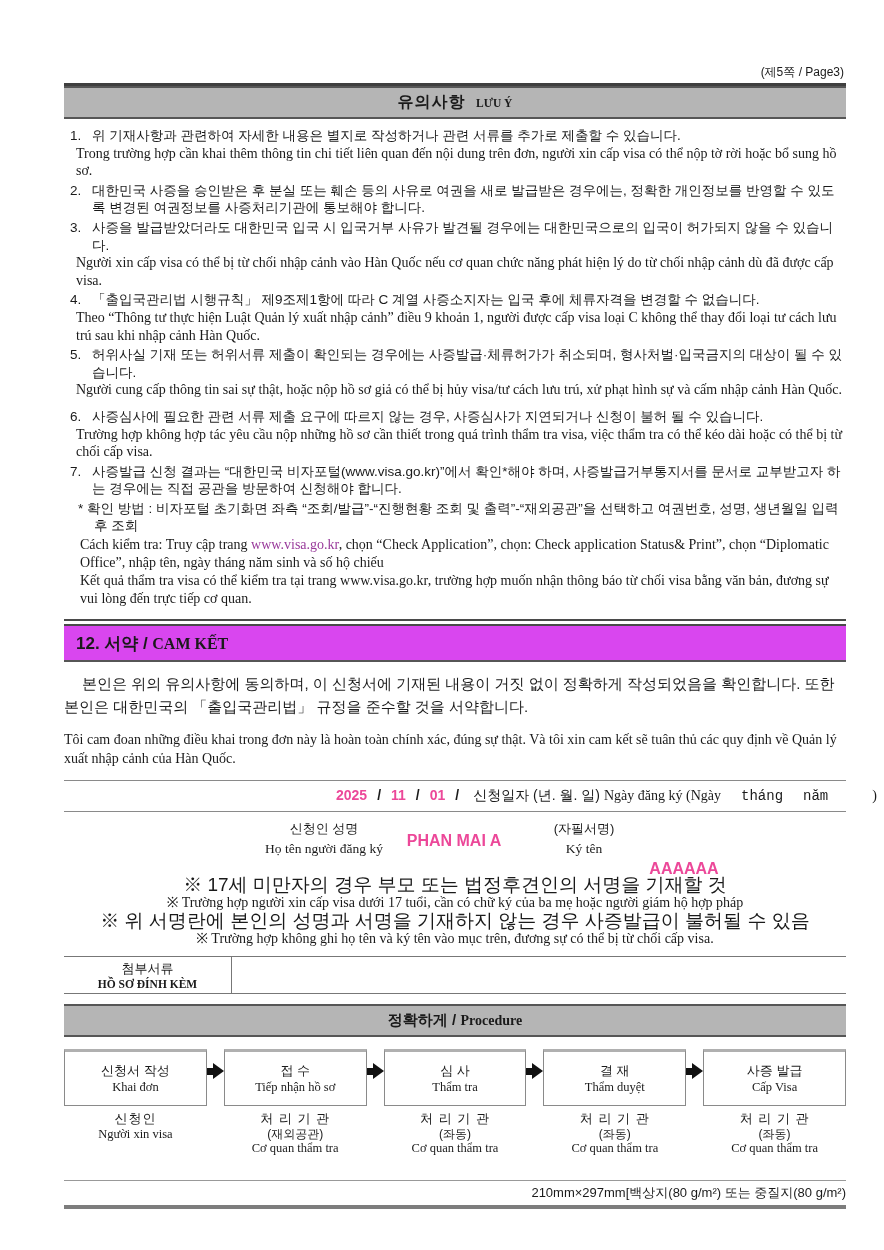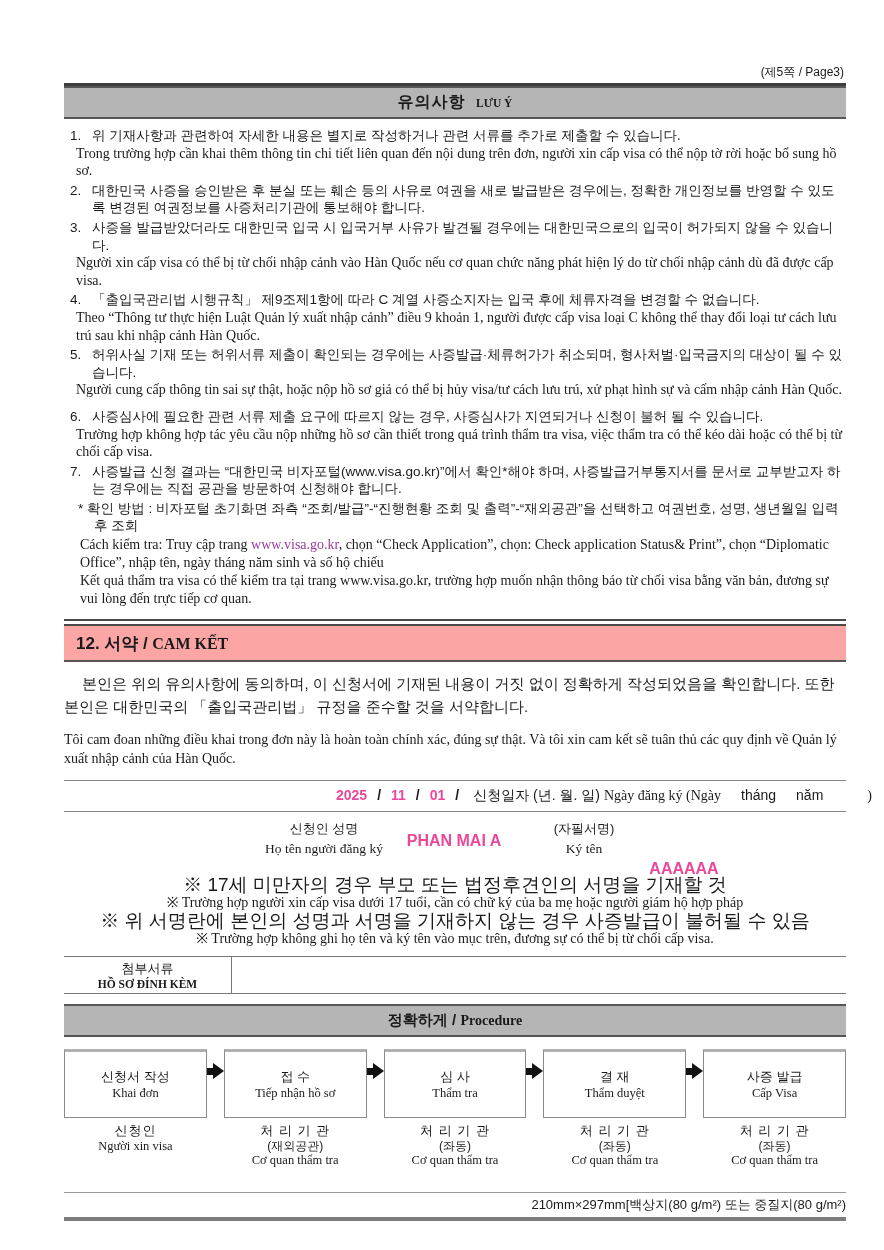--- a/index.html
+++ b/index.html
@@ -21,33 +21,33 @@
   .notice-list { margin-top:8px; font-size:13.5px; line-height:17.6px; }
   .item { position:relative; padding-left:28px; margin-bottom:2px; }
   .item .num { position:absolute; left:6px; top:0; }
   .item .vi-line { margin-left:-16px; font-size:14px; font-family:"Liberation Serif", serif; }
   .item.gap-top { margin-top:9px; }
   .note7 { padding-left:30px; text-indent:-16px; margin-bottom:1px; }
   .vi-para { padding-left:16px; font-size:14px; font-family:"Liberation Serif", serif; line-height:17.6px; margin-bottom:1px; }
   .link { color:#993b9b; }
 
   .dbl-line { margin-top:12px; height:7px; border-top:2.5px solid #4a4a4a; border-bottom:2.5px solid #4a4a4a; }
-  .section-bar { background:#fca5a5; border-bottom:2px solid #565656; padding:6px 12px 5px 12px; }
+  .section-bar { background:#d946ef; border-bottom:2px solid #565656; padding:6px 12px 5px 12px; }
   .section-title-ko { font-size:17px; font-weight:bold; }
   .section-title-vi { font-size:16px; font-weight:bold; font-family:"Liberation Serif", serif; }
 
   .pledge-ko { margin-top:10px; font-size:15px; line-height:23px; text-indent:18px; }
   .pledge-vi { margin-top:12px; font-size:14px; line-height:19px; }
 
   .date-row { border-top:1.5px solid #8a8a8a; border-bottom:1.5px solid #8a8a8a; margin-top:12px; padding:6px 0 6px 272px; font-size:14px; white-space:nowrap; }
   .red { color:#ec4899; font-weight:bold; }
   .slash { font-weight:bold; margin:0 10px; }
   .date-label-ko { margin-left:4px; }
   .date-label-vi { font-family:"Liberation Serif", serif; margin-left:4px; }
-  .w-sp { margin-left:20px; font-family:Liberation Sans, sans-serif; }
+  .w-sp { margin-left:20px; font-family:Liberation Mono, monospace; }
   .w-close { margin-left:44px; font-family:"Liberation Serif", serif; }
 
   .sig-row { position:relative; height:58px; }
   .sig-col { position:absolute; text-align:center; }
   .sig-labels-name { left:150px; width:220px; top:8px; }
   .sig-name { left:290px; width:200px; top:20px; }
   .sig-labels-sign { left:430px; width:180px; top:8px; }
   .sig-signature { left:530px; width:180px; top:29px;margin-top:19px; }
   .lab-ko { font-size:13px; }
   .lab-vi { font-size:13.5px; font-family:"Liberation Serif", serif; margin-top:3px; }
@@ -62,21 +62,21 @@
   .attach-label .ko { font-size:13px; }
   .attach-label .vi2 { font-size:11.5px; font-family:"Liberation Serif", serif; font-weight:bold; }
   .attach-content { flex:1; display:flex; align-items:center; padding-left:14px; font-size:13.5px; }
 
   .proc-bar { margin-top:10px; background:#b5b5b5; border-top:2px solid #565656; border-bottom:2px solid #565656; text-align:center; padding:5px 0; }
   .proc-ko { font-size:15px; font-weight:bold; }
   .proc-en { font-size:14px; font-weight:bold; font-family:"Liberation Serif", serif; }
 
   .flow { display:flex; justify-content:space-between; align-items:flex-start; margin-top:12px; }
   .step { width:146px; }
-  .box { border:1px solid #8a8a8a; border-top:3px solid #b0b0b0; min-height:36px; text-align:center; padding:16px 1px; background:#fff; }
+  .box { border:1px solid #8a8a8a; border-top:3px solid #b0b0b0; min-height:36px; text-align:center; padding:10px 1px; background:#fff; }
   .box-ko { font-size:13px; }
   .box-vi { font-size:12.5px; font-family:"Liberation Serif", serif; }
   .agency { text-align:center; margin-top:6px; line-height:14.5px; font-size:12.5px; font-family:"Liberation Serif", serif; }
   .agency div:empty { display:none; }
   .agency .a-ko { font-size:13px; font-family:"Liberation Sans", sans-serif; letter-spacing:1px; }
   .agency .a-p { font-size:12px; font-family:"Liberation Sans", sans-serif; }
   .flow-arrow { display:flex; align-items:center; margin-top:14px; }
   .flow-arrow .shaft { width:6px; height:7px; background:#111; }
   .flow-arrow .head { width:0; height:0; border-top:8px solid transparent; border-bottom:8px solid transparent; border-left:11px solid #111; }
 

